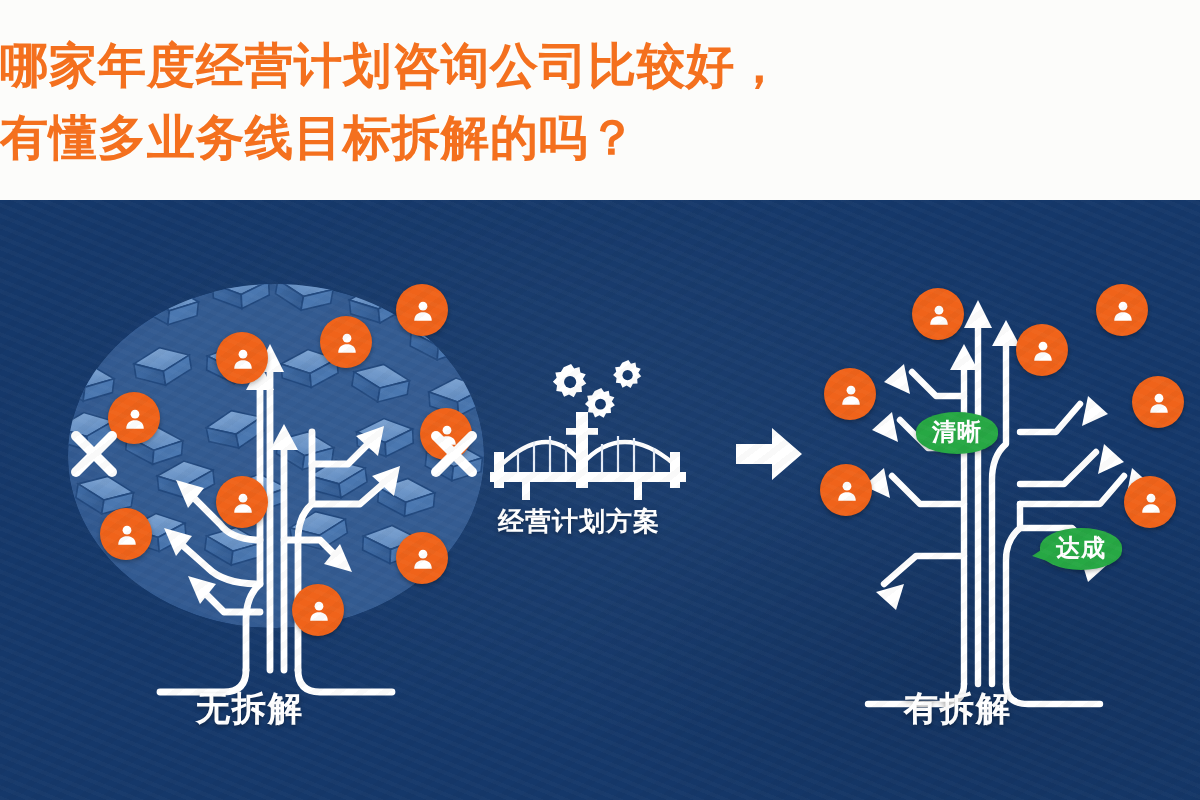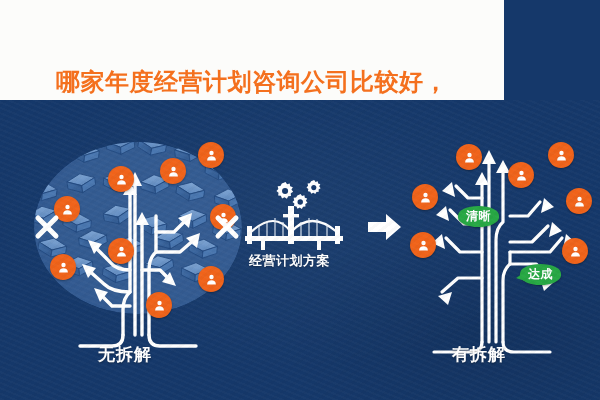--- a/index.html
+++ b/index.html
@@ -13,26 +13,26 @@
     height: 400px;
     overflow: hidden;
     font-family: "Liberation Sans", "DejaVu Sans", sans-serif;
     background: #15386a;
   }
 
   
   #header {
     position: absolute;
     left: 0; top: 0;
-    width: 504px;
+    width: 600px;
     height: 100px;
     background: #fcfcfa;
     display: flex;
-    flex-direction: row;
-    align-items: flex-end;
+    flex-direction: column;
+    align-items: flex-start;
     justify-content: center;
     box-sizing: border-box;
     padding-top: 4px;
   }
   .title-line {
     color: #f4701e;
     font-size: 24px;
     font-weight: bold;
     letter-spacing: 0.5px;
     line-height: 1.5;
@@ -122,20 +122,21 @@
     text-shadow: 0 1px 2px rgba(0,0,0,0.35);
   }
 </style>
 </head>
 <body>
 
 <div id="poster">
 
   <div id="header">
     <div class="title-line">哪家年度经营计划咨询公司比较好，</div>
+    <div class="title-line">有懂多业务线目标拆解的吗？</div>
   </div>
 
   <div id="stage">
 
     <div class="abs" style="left:20px; top:20px; width:240px; height:250px;">
 
       <svg class="layer" width="240" height="250" viewBox="0 0 240 250">
         <defs>
           <clipPath id="canopyClipL">
             <ellipse cx="118" cy="108" rx="104" ry="86"></ellipse>

